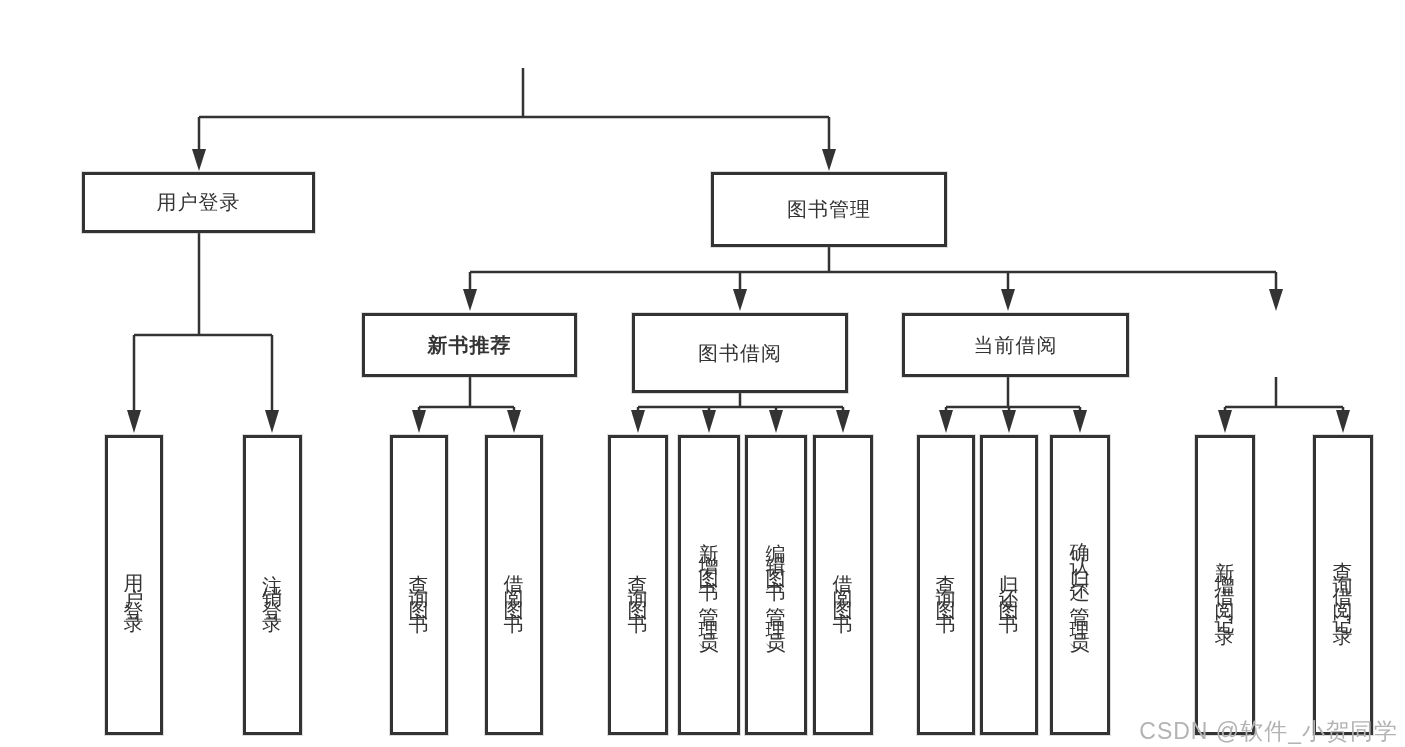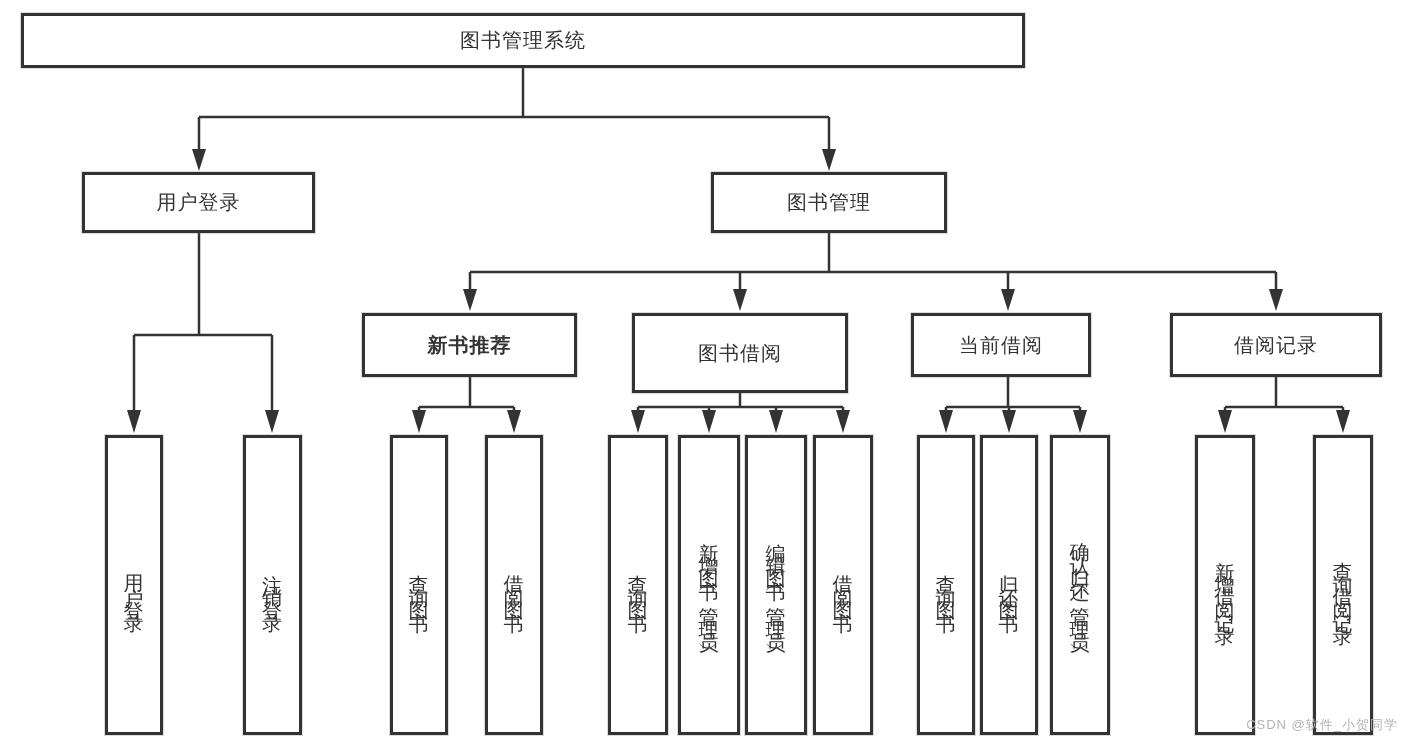--- a/index.html
+++ b/index.html
@@ -24,24 +24,24 @@
     display: flex;
     align-items: center;
     justify-content: center;
     color: #333333;
     font-size: 20px;
     letter-spacing: 1px;
     box-shadow: 0 0 0 1px rgba(120,120,120,0.25);
   }
   .root  { left: 21px;  top: 13px;  width: 1004px; height: 55px; }
   .l2a   { left: 82px;  top: 172px; width: 233px;  height: 61px; }
-  .l2b   { left: 711px; top: 172px; width: 236px;  height: 61px; }
+  .l2b   { left: 711px; top: 172px; width: 236px;  height: 75px; }
   .l3a   { left: 362px;  top: 313px; width: 215px; height: 64px; font-weight: bold; }
   .l3b   { left: 632px;  top: 313px; width: 216px; height: 80px; }
-  .l3c   { left: 902px;  top: 313px; width: 180px; height: 64px; margin-left: 9px; }
+  .l3c   { left: 902px;  top: 313px; width: 227px; height: 64px; }
   .l3d   { left: 1170px; top: 313px; width: 212px; height: 64px; }
   .tall  { top: 435px; height: 300px; }
   .tall span {
     writing-mode: vertical-rl;
     text-orientation: mixed;
     letter-spacing: 13px;
     font-size: 20px;
     line-height: 1;
     white-space: nowrap;
   }
@@ -55,21 +55,21 @@
   .t8  { left: 813px;  width: 60px; }
   .t9  { left: 917px;  width: 58px; }
   .t10 { left: 980px;  width: 58px; }
   .t11 { left: 1050px; width: 60px; }
   .t12 { left: 1195px; width: 60px; }
   .t13 { left: 1313px; width: 60px; }
   #watermark {
     position: absolute;
     right: 7px;
     top: 716px;
-    font-size: 13px;
+    font-size: 23px;
     color: #b3b3b3;
     letter-spacing: 1px;
     z-index: 5;
   }
 </style>
 </head>
 <body>
 
 <div id="canvas">
 
@@ -106,42 +106,36 @@
       <polygon points="769,410 783,410 776,433"></polygon>
       <polygon points="836,410 850,410 843,433"></polygon>
       <polygon points="939,410 953,410 946,433"></polygon>
       <polygon points="1002,410 1016,410 1009,433"></polygon>
       <polygon points="1073,410 1087,410 1080,433"></polygon>
       <polygon points="1218,410 1232,410 1225,433"></polygon>
       <polygon points="1336,410 1350,410 1343,433"></polygon>
     </g>
   </svg>
 
-  <div class="box root">
-    <span>图书管理系统</span>
-  </div>
 
   <div class="box l2a">
     <span>用户登录</span>
   </div>
   <div class="box l2b">
     <span>图书管理</span>
   </div>
 
   <div class="box l3a">
     <span>新书推荐</span>
   </div>
   <div class="box l3b">
     <span>图书借阅</span>
   </div>
   <div class="box l3c">
     <span>当前借阅</span>
-  </div>
-  <div class="box l3d">
-    <span>借阅记录</span>
   </div>
 
   <div class="box tall t1">
     <span>用户登录</span>
   </div>
   <div class="box tall t2">
     <span>注销登录</span>
   </div>
 
   <div class="box tall t3">

